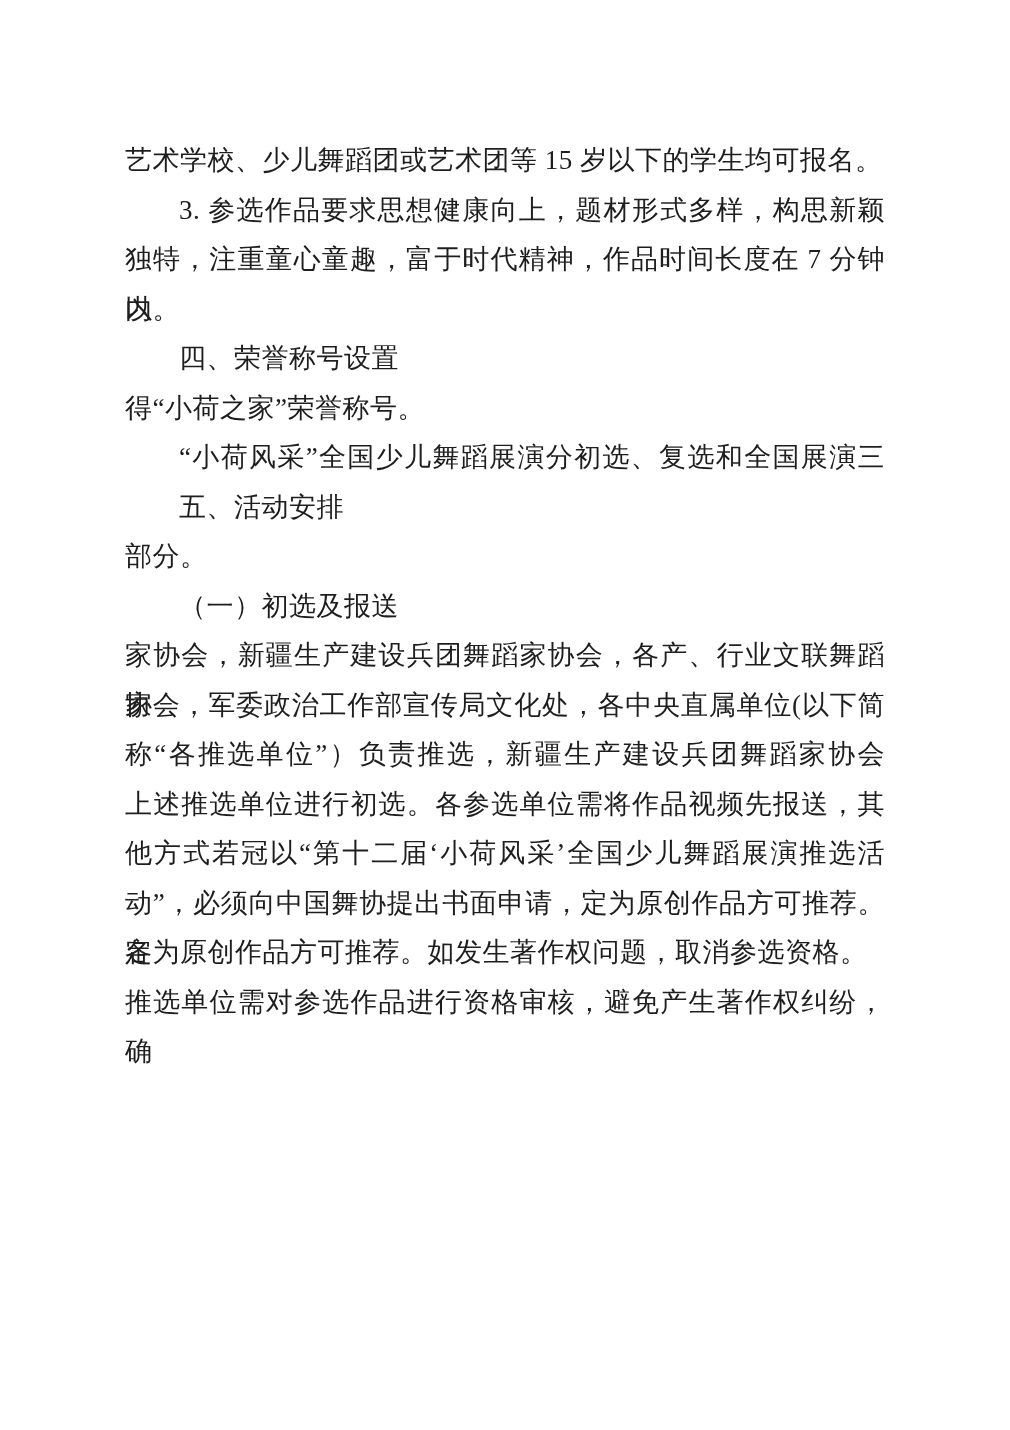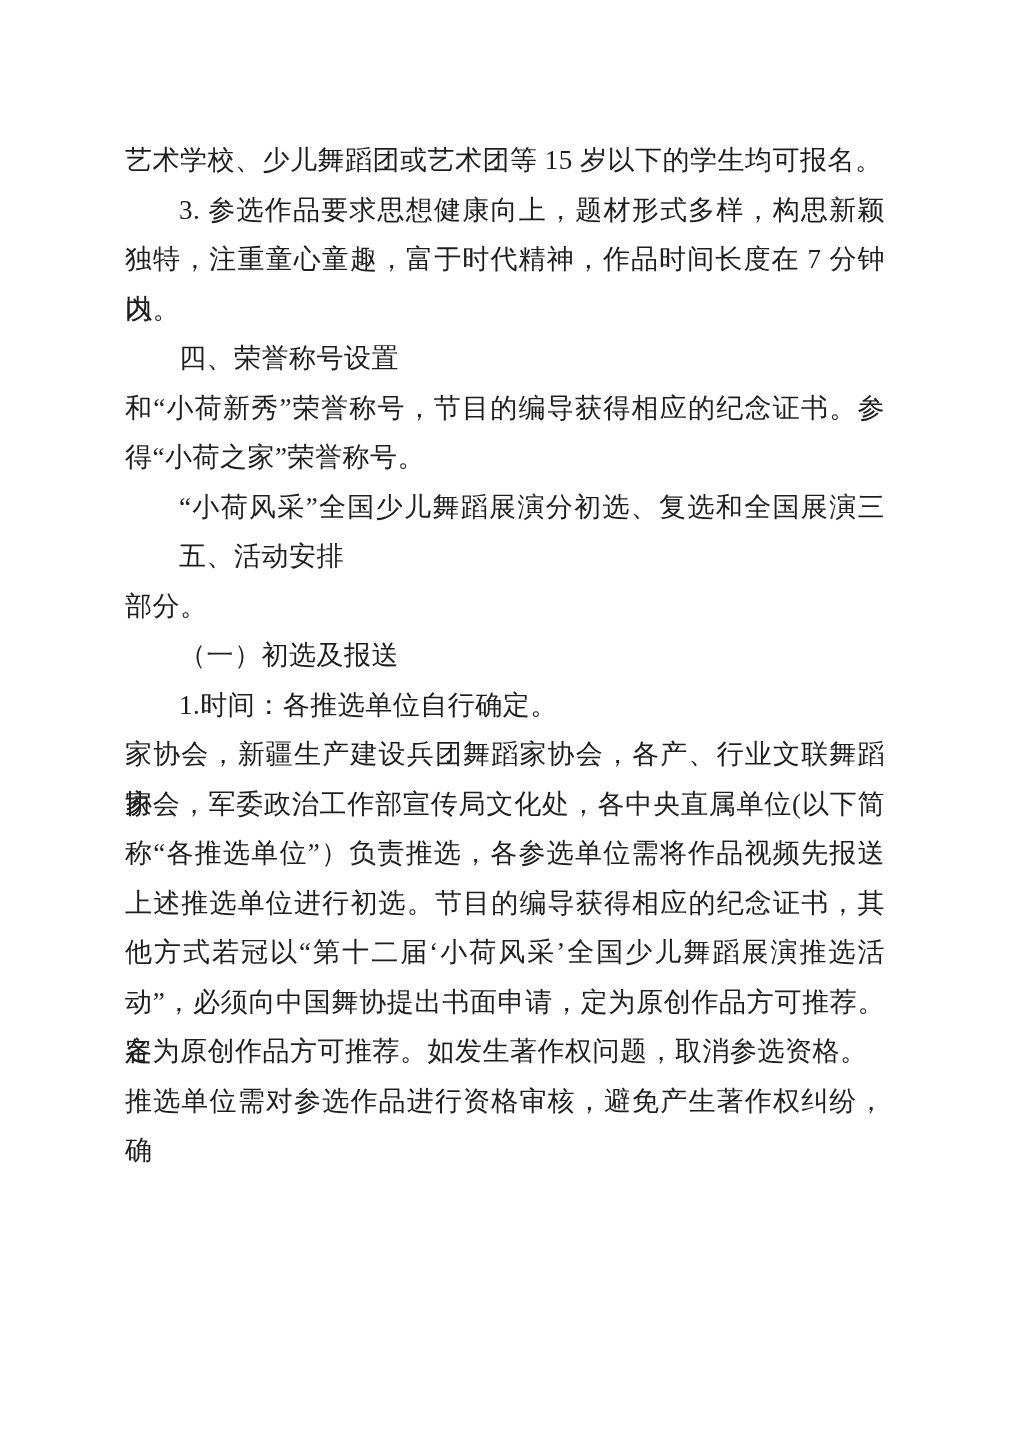--- a/index.html
+++ b/index.html
@@ -43,29 +43,27 @@
 </head>
 <body>
 
 <div class="page">
   <div class="textblock">
     <div class="line">艺术学校、少儿舞蹈团或艺术团等 15 岁以下的学生均可报名。</div>
     <div class="line j ind">3. 参选作品要求思想健康向上，题材形式多样，构思新颖</div>
     <div class="line j">独特，注重童心童趣，富于时代精神，作品时间长度在 7 分钟以</div>
     <div class="line">内。</div>
     <div class="line ind">四、荣誉称号设置</div>
-    <div class="line j">和“小荷新秀”荣誉称号，节目的编导获得相应的纪念证书。参</div>
     <div class="line">得“小荷之家”荣誉称号。</div>
     <div class="line j ind">“小荷风采”全国少儿舞蹈展演分初选、复选和全国展演三</div>
     <div class="line ind">五、活动安排</div>
     <div class="line">部分。</div>
     <div class="line ind">（一）初选及报送</div>
-    <div class="line ind">1.时间：各推选单位自行确定。</div>
     <div class="line j">家协会，新疆生产建设兵团舞蹈家协会，各产、行业文联舞蹈家</div>
     <div class="line j">协会，军委政治工作部宣传局文化处，各中央直属单位(以下简</div>
-    <div class="line j">称“各推选单位”）负责推选，各参选单位需将作品视频先报送</div>
-    <div class="line j">上述推选单位进行初选。节目的编导获得相应的纪念证书，其</div>
+    <div class="line j">称“各推选单位”）负责推选，新疆生产建设兵团舞蹈家协会</div>
+    <div class="line j">上述推选单位进行初选。各参选单位需将作品视频先报送，其</div>
     <div class="line j">他方式若冠以“第十二届‘小荷风采’全国少儿舞蹈展演推选活</div>
     <div class="line j">动”，必须向中国舞协提出书面申请，定为原创作品方可推荐。各</div>
     <div class="line">定为原创作品方可推荐。如发生著作权问题，取消参选资格。</div>
     <div class="line j">推选单位需对参选作品进行资格审核，避免产生著作权纠纷，确</div>
   </div>
 </div>
 
 </body></html>

